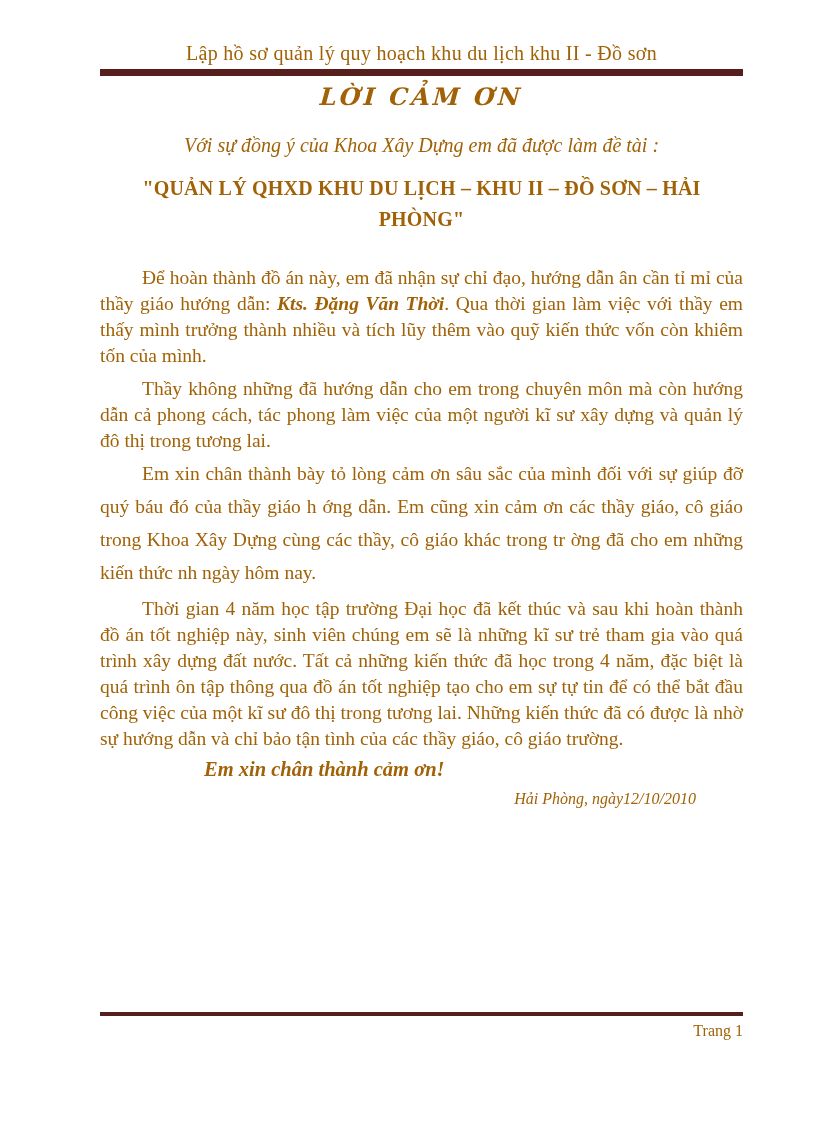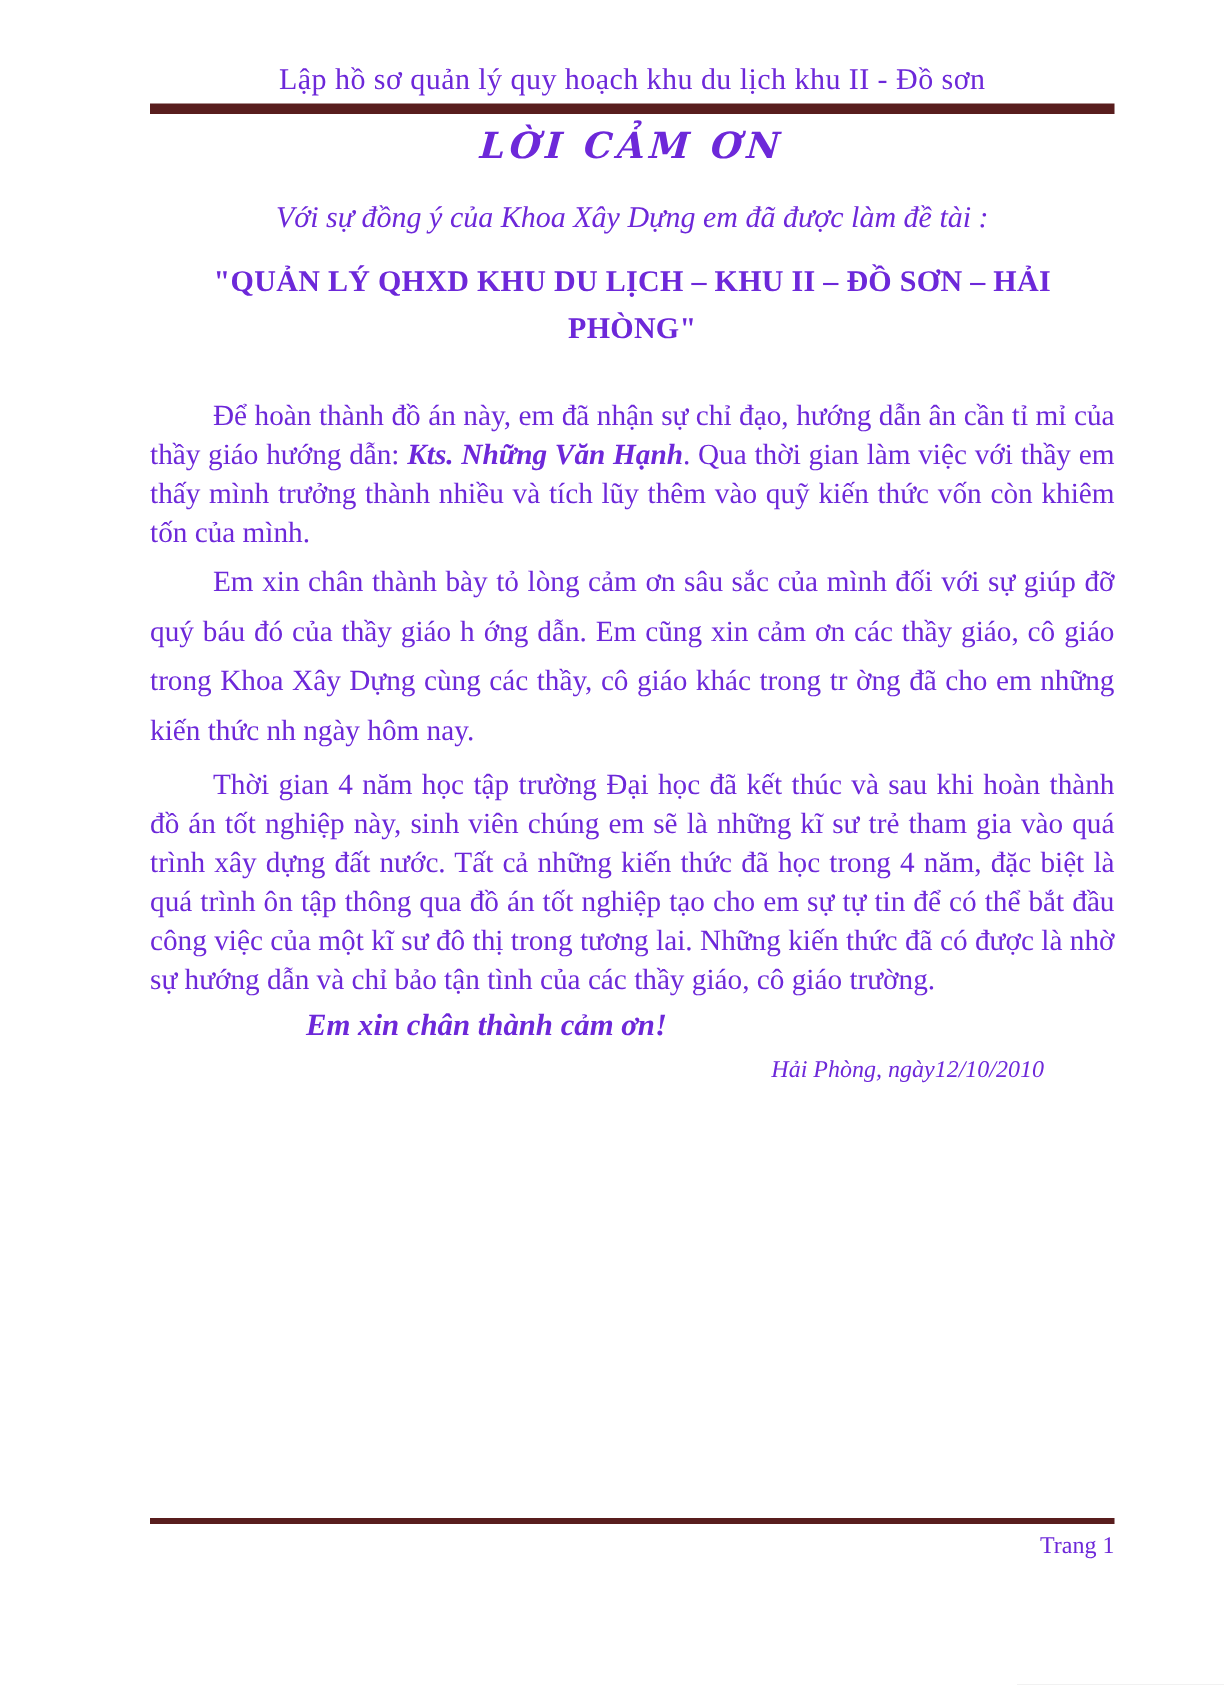--- a/index.html
+++ b/index.html
@@ -5,21 +5,21 @@
   * { margin: 0; padding: 0; box-sizing: border-box; }
   html, body { background: #e8e8e8; }
   .page {
     width: 816px;
     height: 1123px;
     margin: 0 auto;
     background: #ffffff;
     position: relative;
     overflow: hidden;
     font-family: "Liberation Serif", serif;
-    color: #6d28d9;
+    color: #a16207;
   }
   .content {
     position: absolute;
     left: 100px;
     width: 643px;
     top: 0;
   }
   .running-head {
     text-align: center;
     font-size: 20px;
@@ -119,23 +119,24 @@
     <h1 class="doc-title">LỜI CẢM ƠN</h1>
 
     <p class="intro-line">Với sự đồng ý của Khoa Xây Dựng em đã được làm đề tài :</p>
 
     <p class="thesis-title">
       <span>"QUẢN LÝ QHXD KHU DU LỊCH – KHU II  – ĐỒ SƠN  – HẢI</span><br>
       <span>PHÒNG"</span>
     </p>
 
     <p class="para first">
-      <span>Để hoàn thành đồ án này, em đã nhận sự chỉ đạo, hướng dẫn ân cần tỉ mỉ của thầy giáo hướng dẫn: </span><span class="advisor-name">Kts. Những Văn Hạnh</span><span>. Qua thời gian làm việc với thầy em thấy mình trưởng thành nhiều và tích lũy thêm vào quỹ kiến thức vốn còn khiêm tốn của mình.</span>
+      <span>Để hoàn thành đồ án này, em đã nhận sự chỉ đạo, hướng dẫn ân cần tỉ mỉ của thầy giáo hướng dẫn: </span><span class="advisor-name">Kts. Đặng Văn Thời</span><span>. Qua thời gian làm việc với thầy em thấy mình trưởng thành nhiều và tích lũy thêm vào quỹ kiến thức vốn còn khiêm tốn của mình.</span>
     </p>
 
+    <p class="para">Thầy không những đã hướng dẫn cho em trong chuyên môn mà còn hướng dẫn cả phong cách, tác phong làm việc của một người kĩ sư xây dựng và quản lý đô thị trong tương lai.</p>
 
     <p class="para em-italic">Em xin chân thành bày tỏ lòng cảm ơn sâu sắc của mình đối với sự giúp đỡ quý báu đó của thầy giáo h ớng dẫn. Em cũng xin cảm ơn các thầy giáo, cô giáo trong Khoa Xây Dựng cùng các thầy, cô giáo khác trong tr ờng đã cho em những kiến thức nh  ngày hôm nay.</p>
 
     <p class="para">Thời gian 4 năm học tập trường Đại học đã kết thúc và sau khi hoàn thành đồ án tốt nghiệp này, sinh viên chúng em sẽ là những kĩ sư trẻ tham gia vào quá trình xây dựng đất nước. Tất cả những kiến thức đã học trong 4 năm, đặc biệt là quá trình ôn tập thông qua đồ án tốt nghiệp tạo cho em sự tự tin để có thể bắt đầu công việc của một kĩ sư đô thị trong tương lai. Những kiến thức đã có được là nhờ sự hướng dẫn và chỉ bảo tận tình của các thầy giáo, cô giáo trường.</p>
 
     <p class="closing-line">Em xin chân thành cảm ơn!</p>
 
     <p class="date-line">Hải Phòng, ngày12/10/2010</p>
 
   </div>

